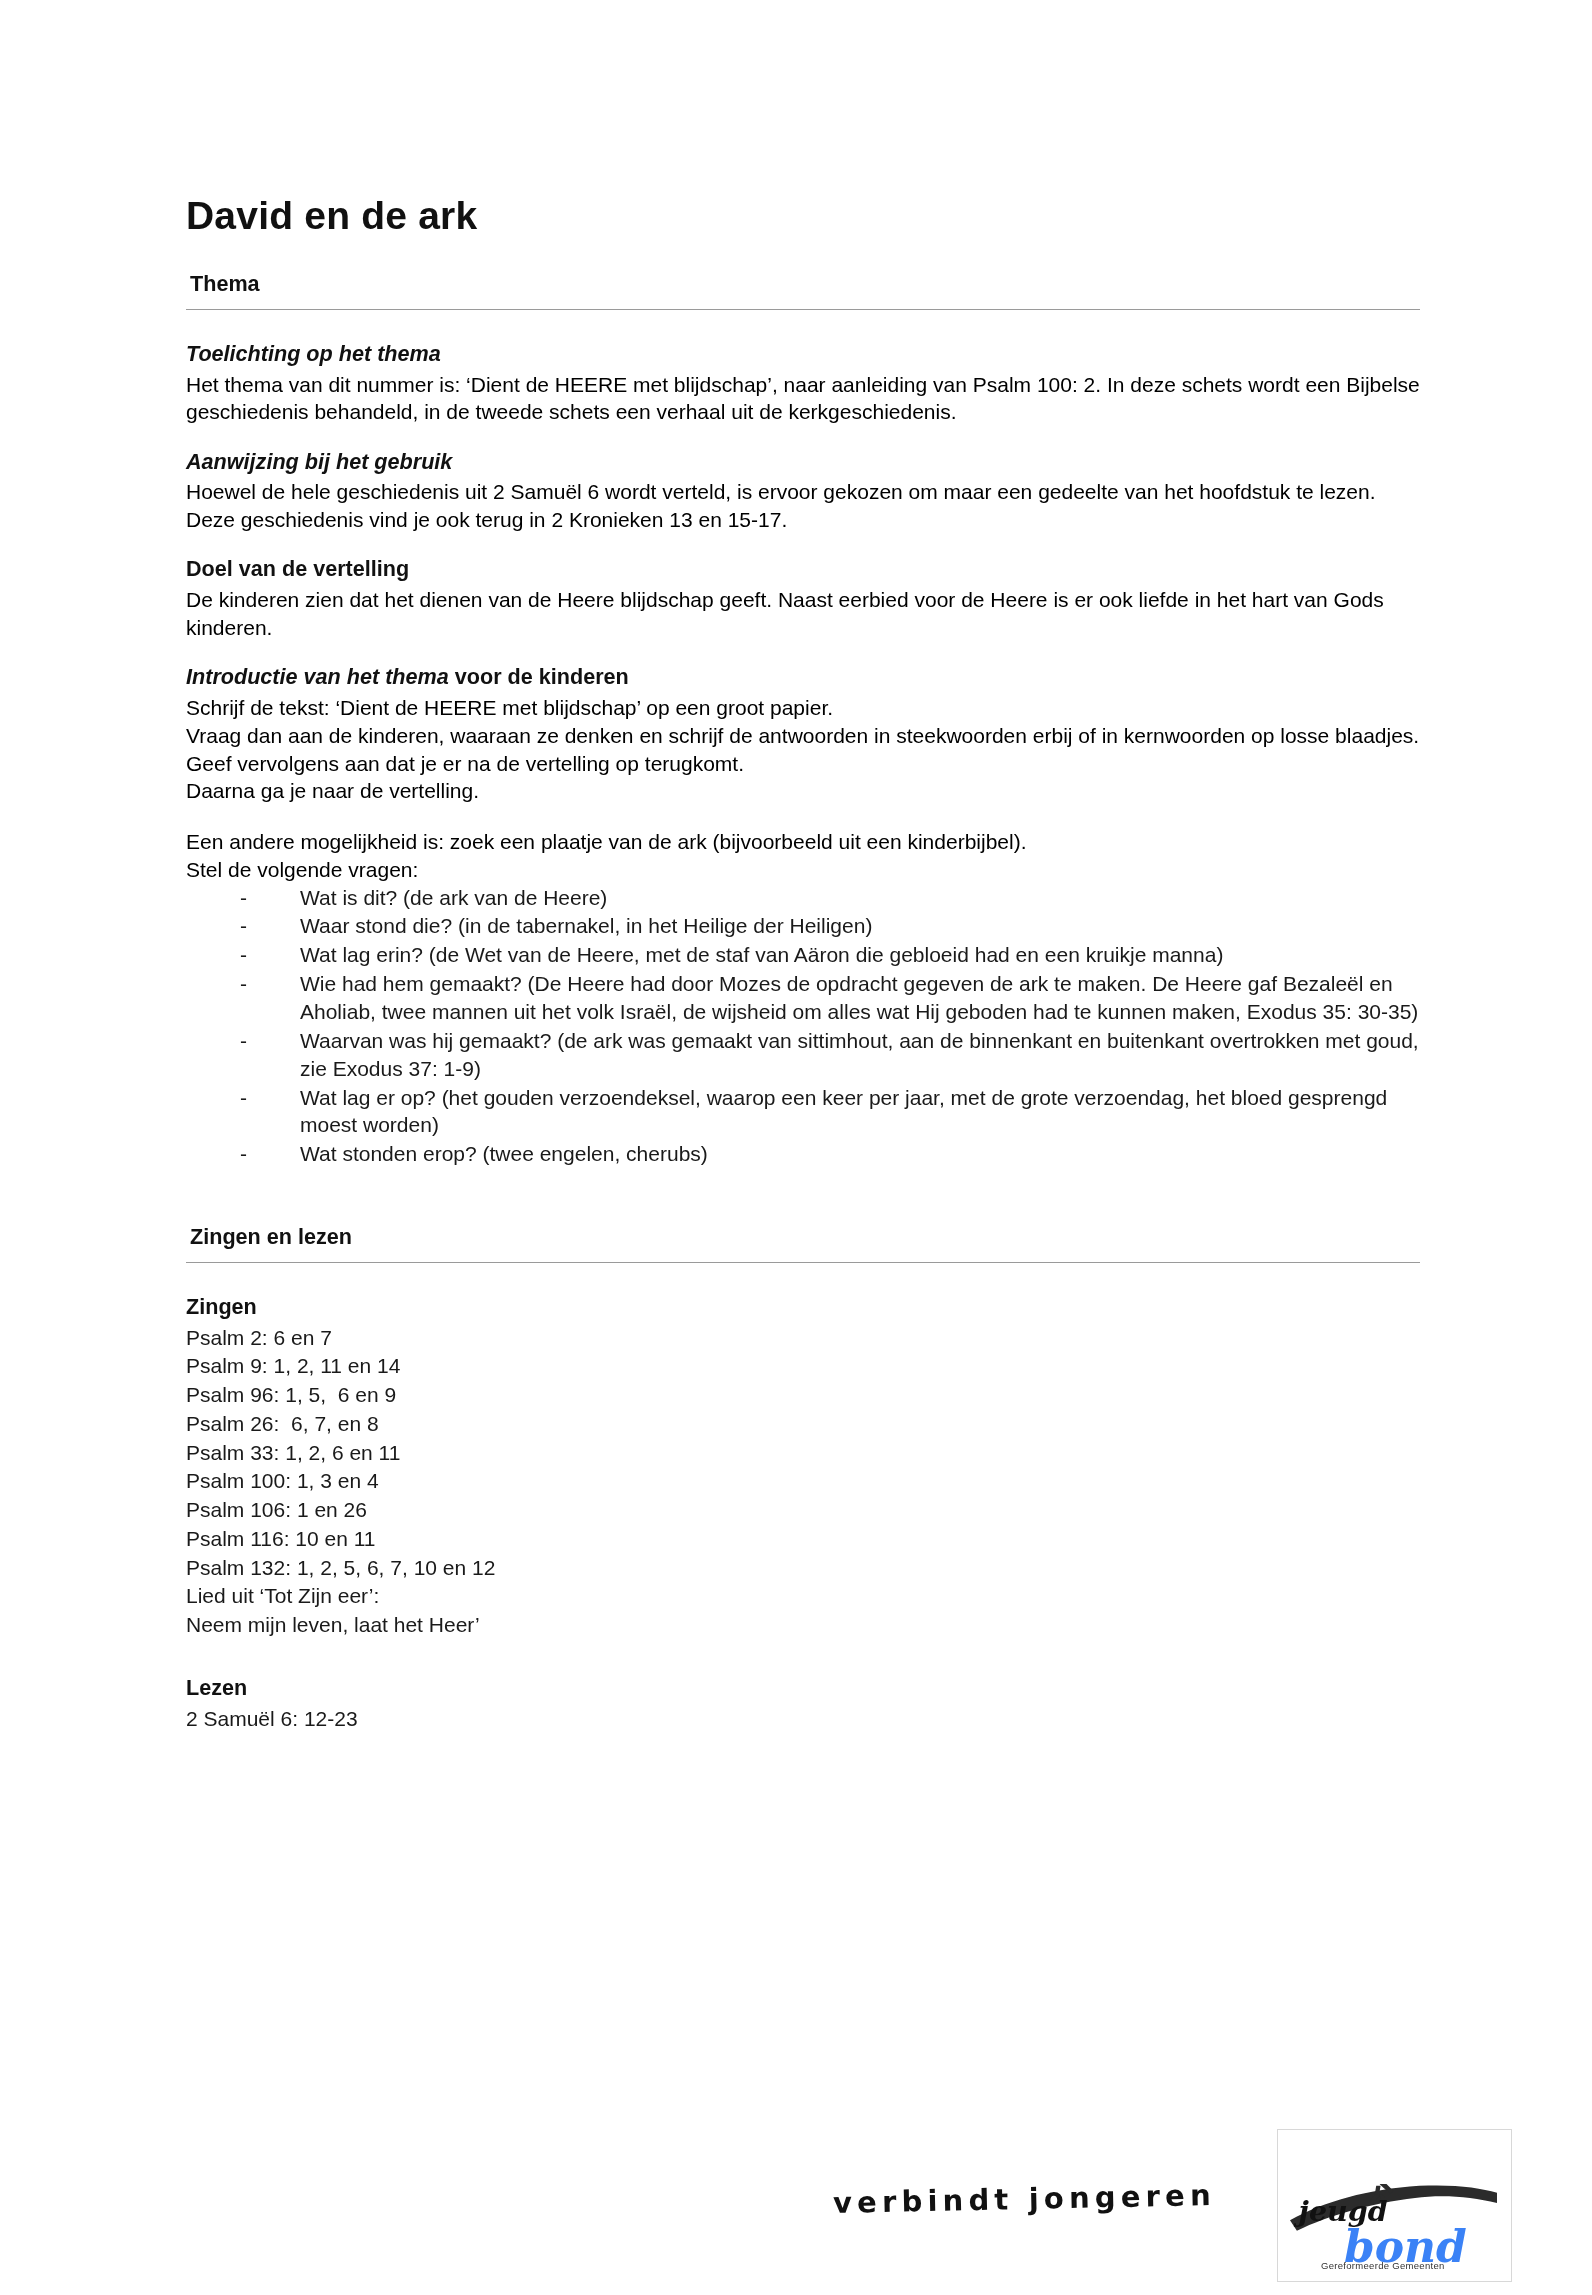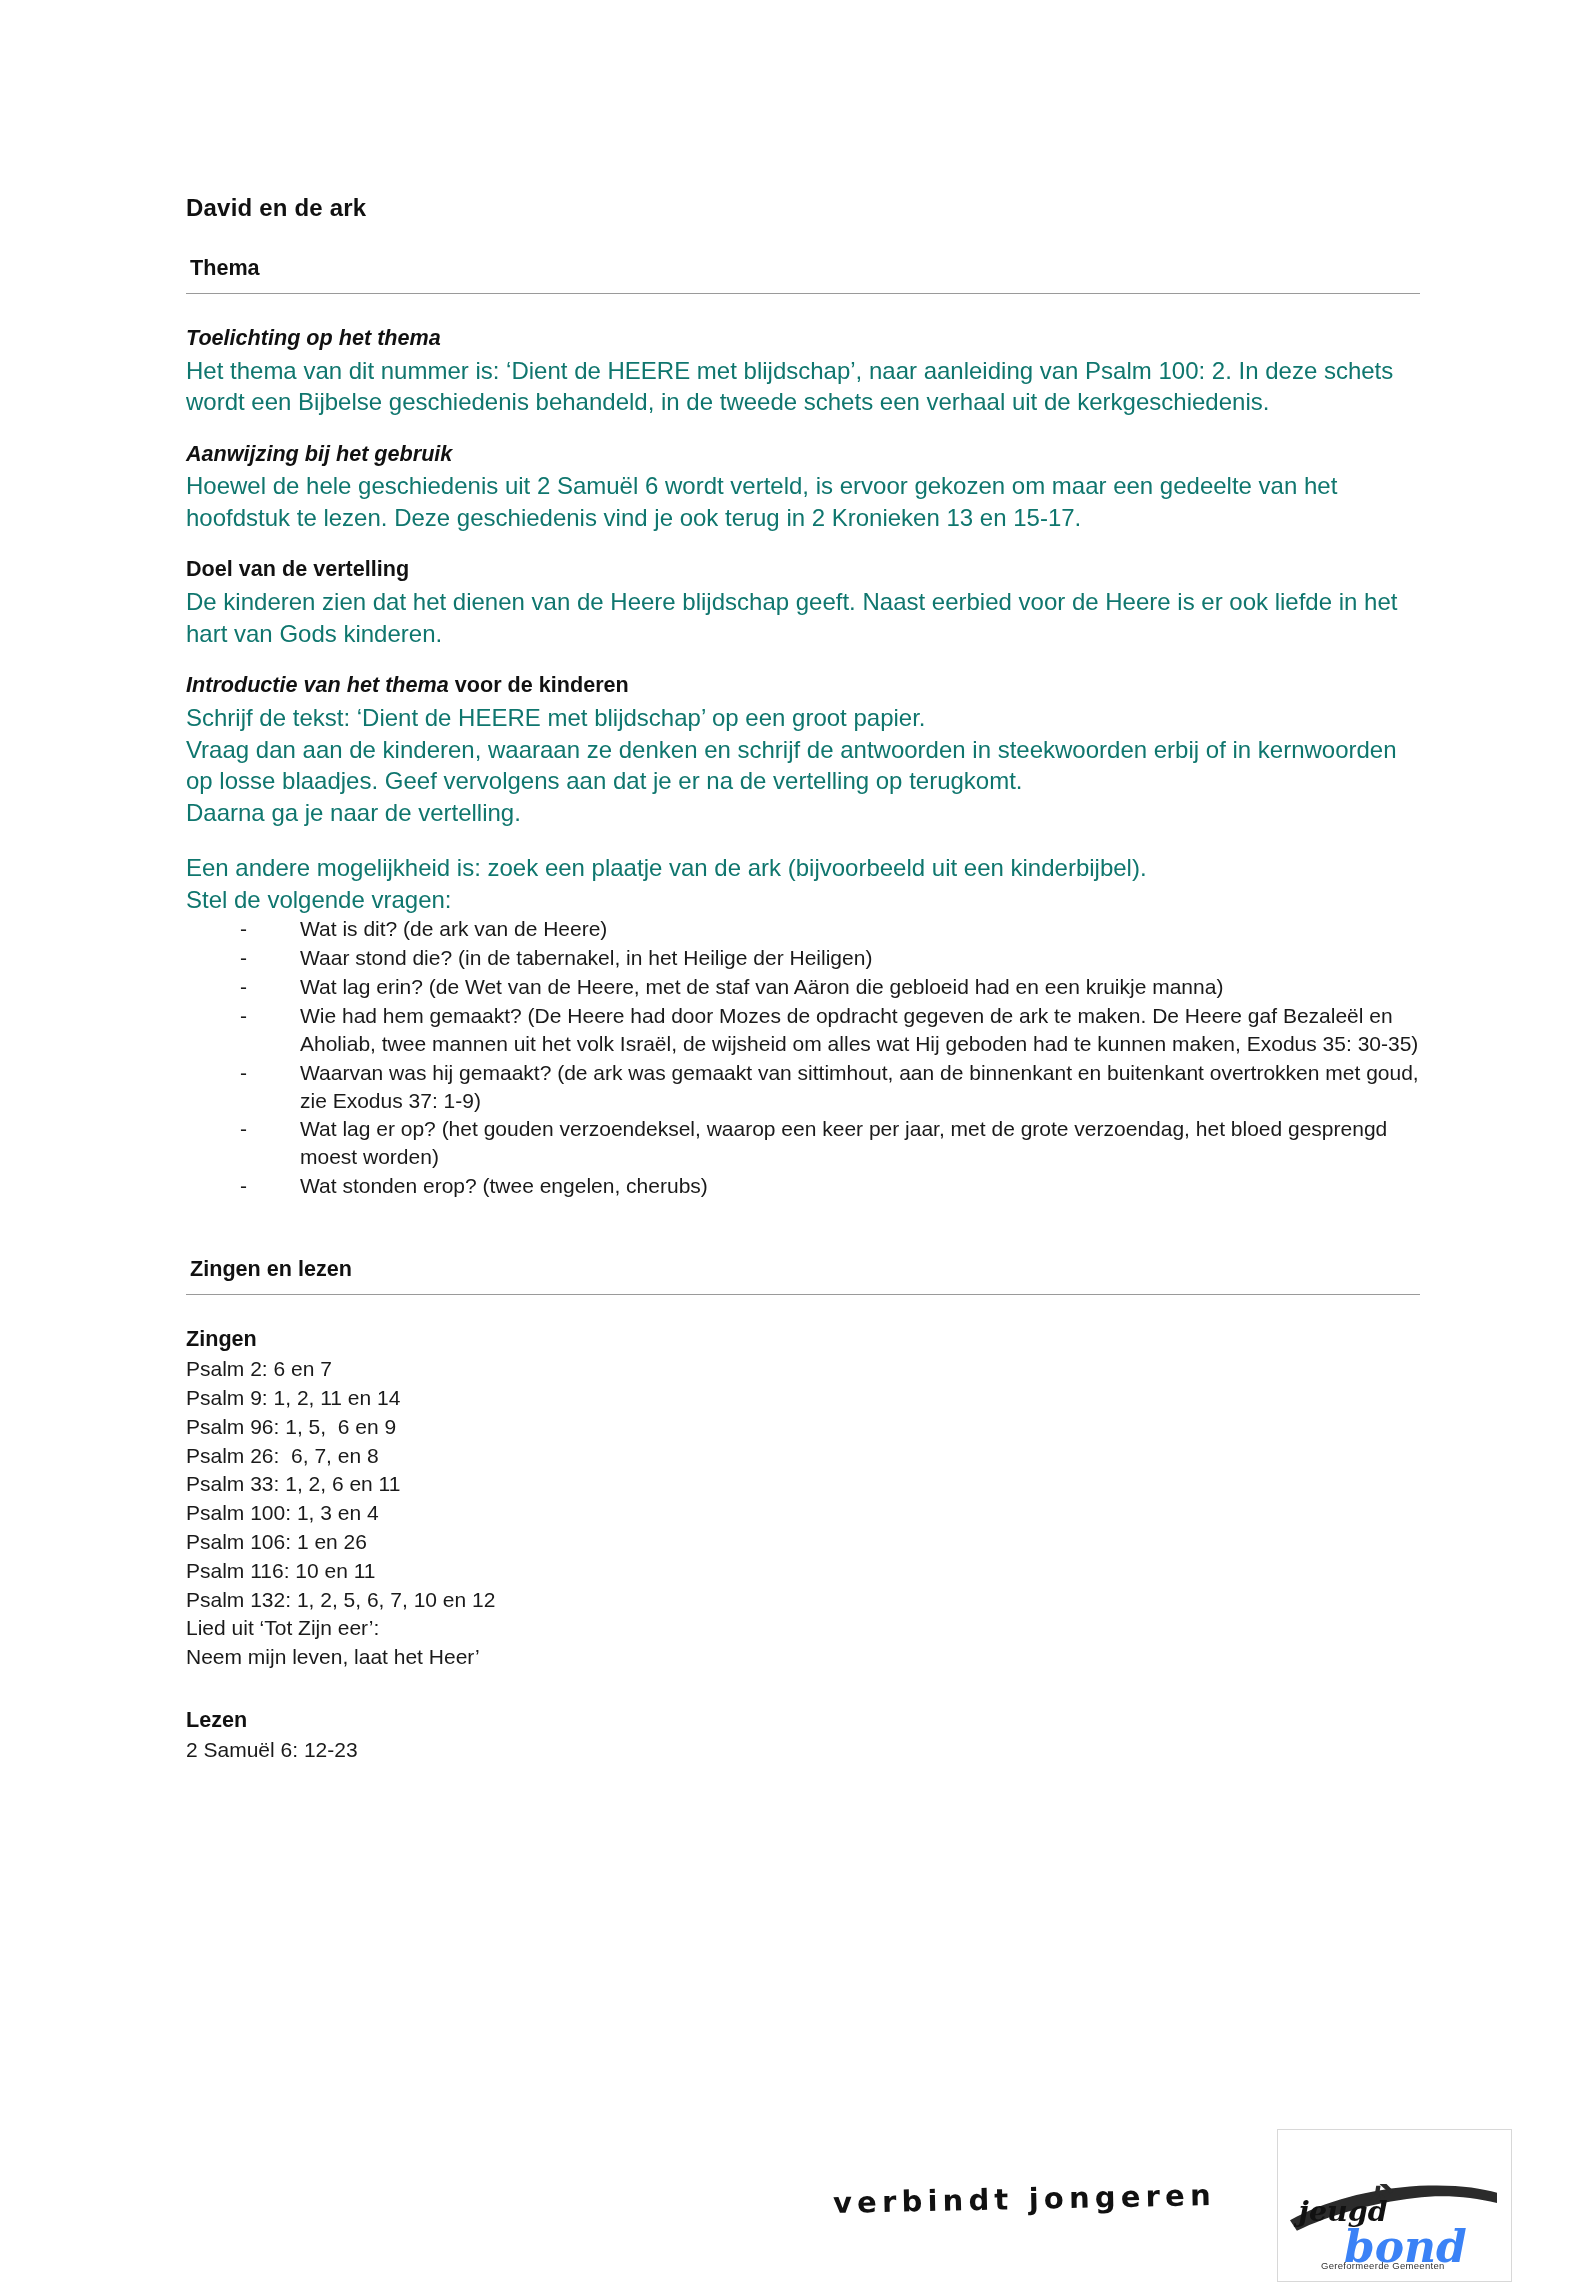--- a/index.html
+++ b/index.html
@@ -19,21 +19,21 @@
     overflow: hidden;
     box-sizing: border-box;
   }
   .content {
     position: absolute;
     left: 186px;
     top: 194px;
     width: 1234px;
   }
   .doc-title {
-    font-size: 24px;
+    font-size: 39px;
     font-weight: bold;
     letter-spacing: 0.2px;
     margin: 0 0 33px 0;
     color: #111;
   }
   .section-head {
     font-size: 21.6px;
     font-weight: bold;
     margin: 0 0 12px 4px;
     color: #111;
@@ -61,24 +61,24 @@
   .sub-head-mixed {
     font-size: 21.6px;
     font-weight: bold;
     margin: 0 0 3.5px 0;
     color: #111;
   }
   .sub-head-mixed .ital {
     font-style: italic;
   }
   p.body {
-    font-size: 24px;
+    font-size: 21px;
     line-height: 1.33;
     margin: 0 0 22.4px 0;
-    color: #0f766e;
+    color: #000000;
   }
   p.body.tight {
     margin-bottom: 0;
   }
   .blockgap {
     height: 22.4px;
   }
   .dashlist {
     list-style: none;
     margin: 0;

